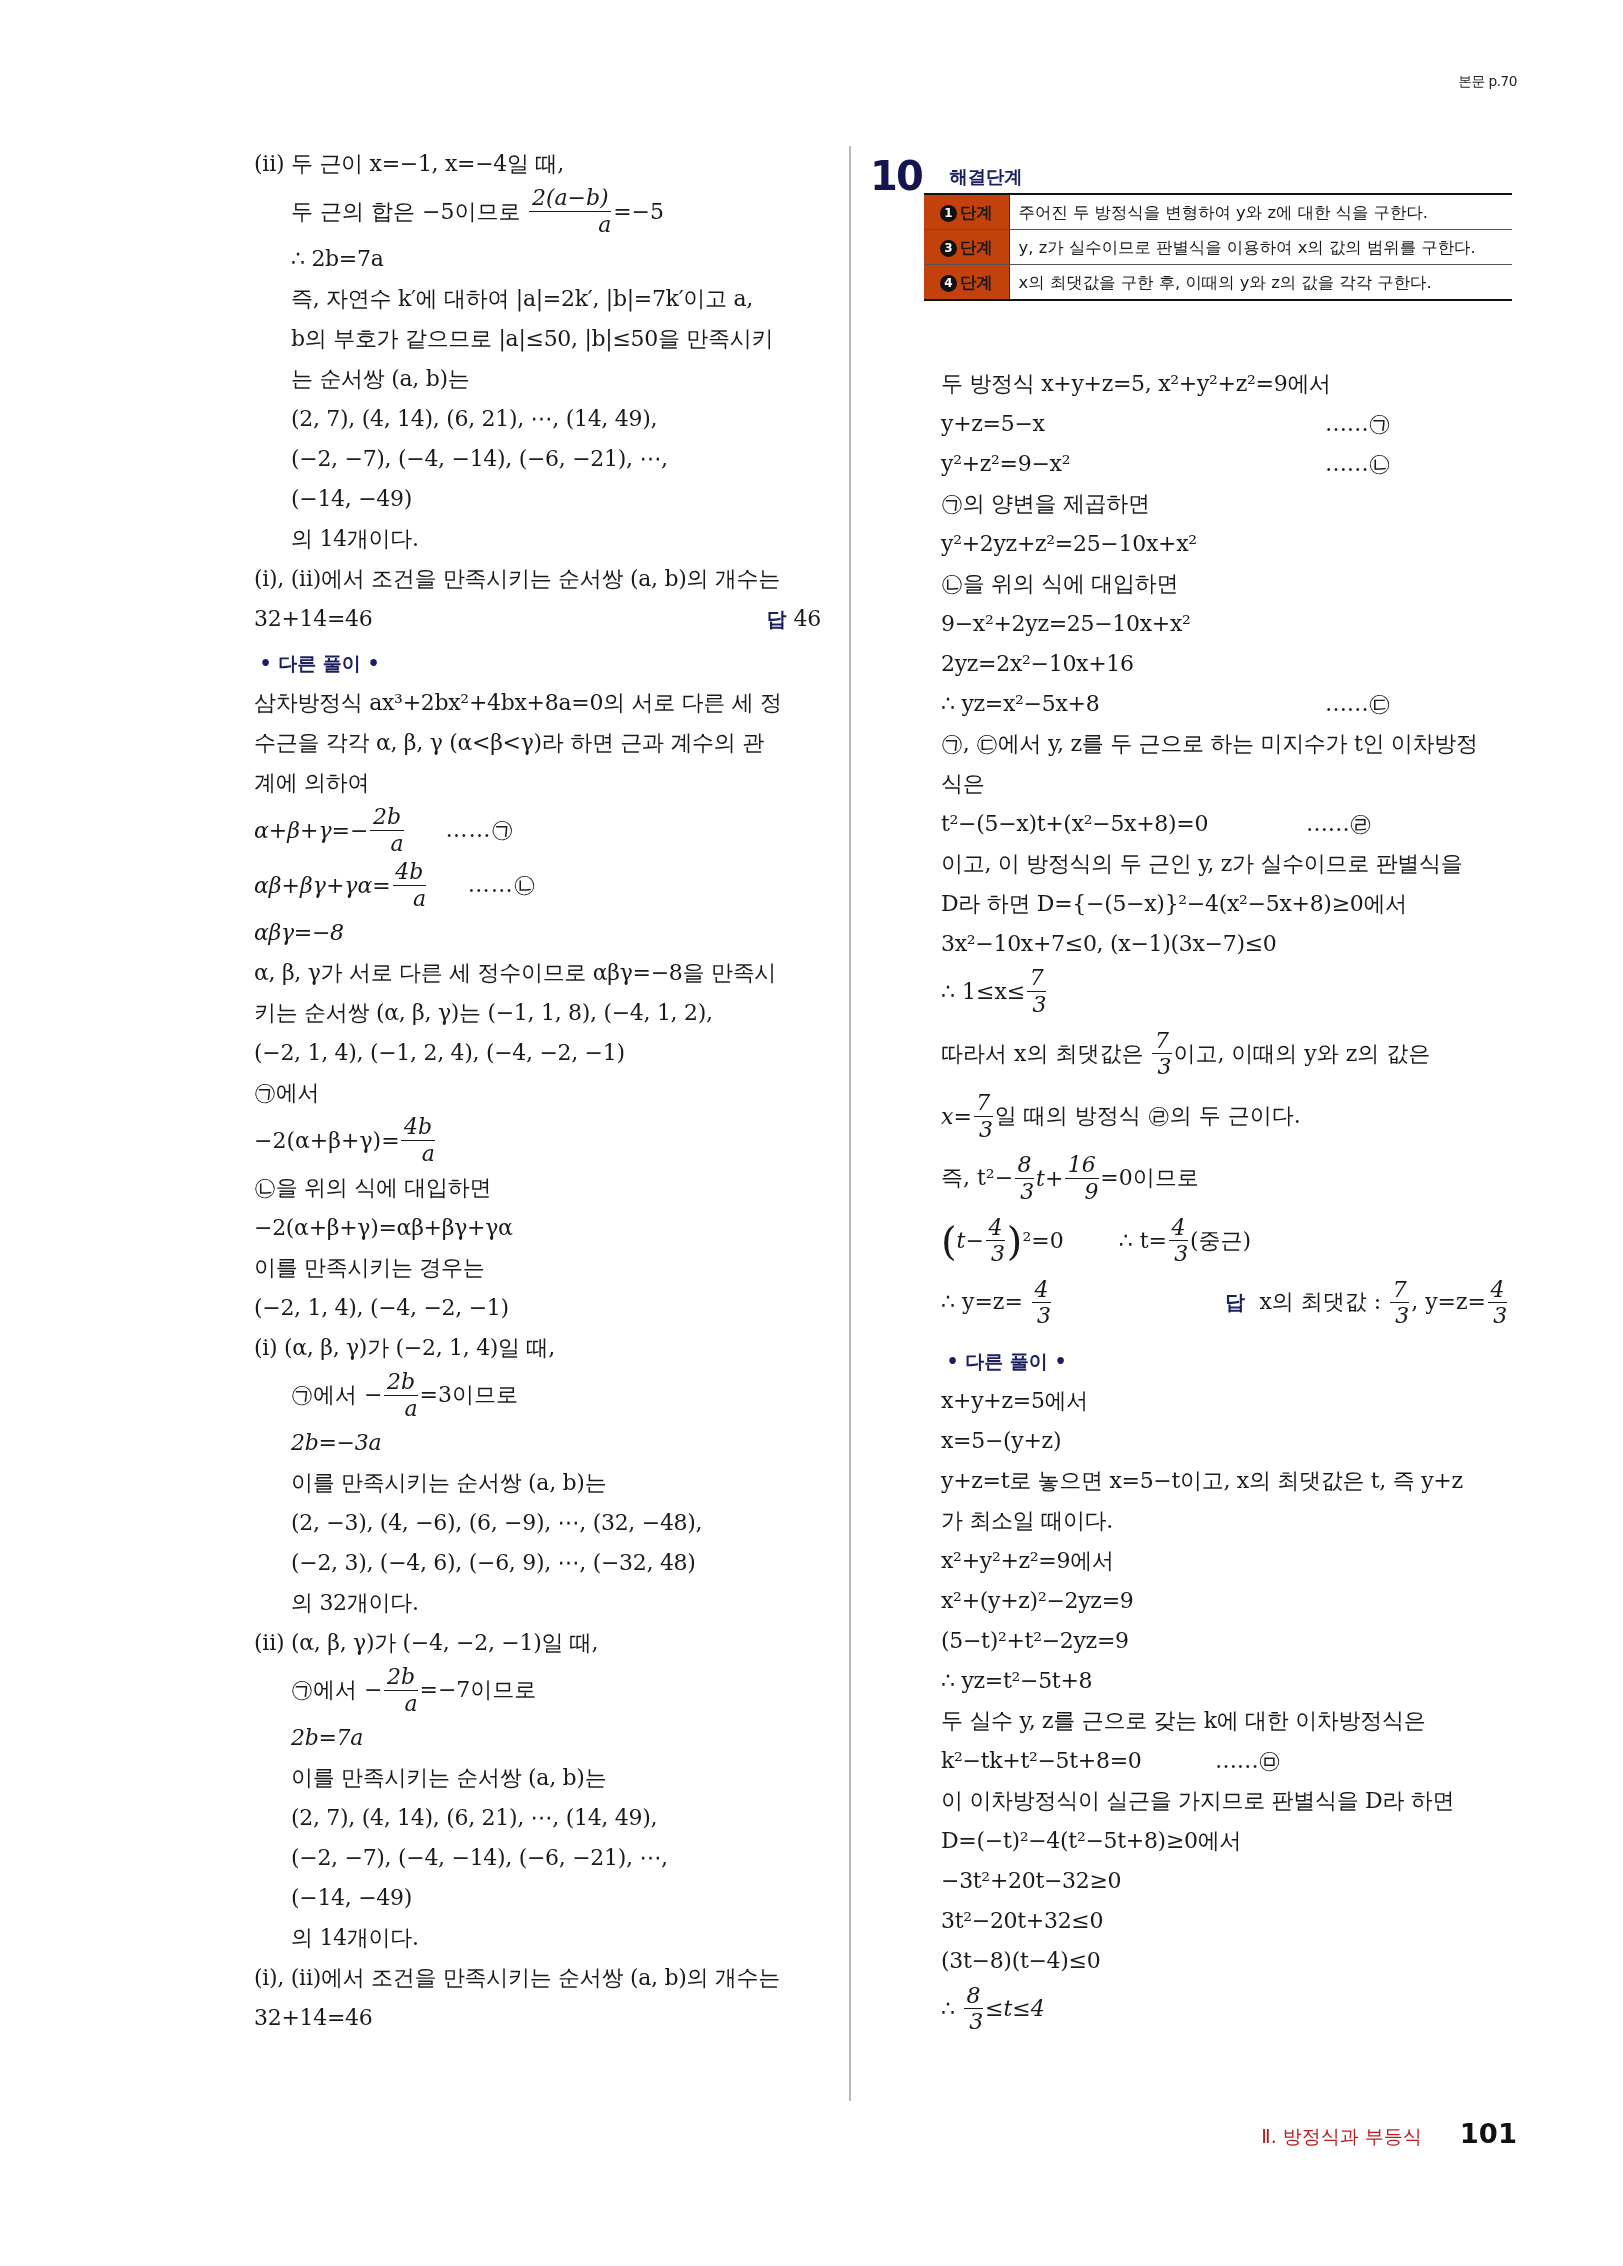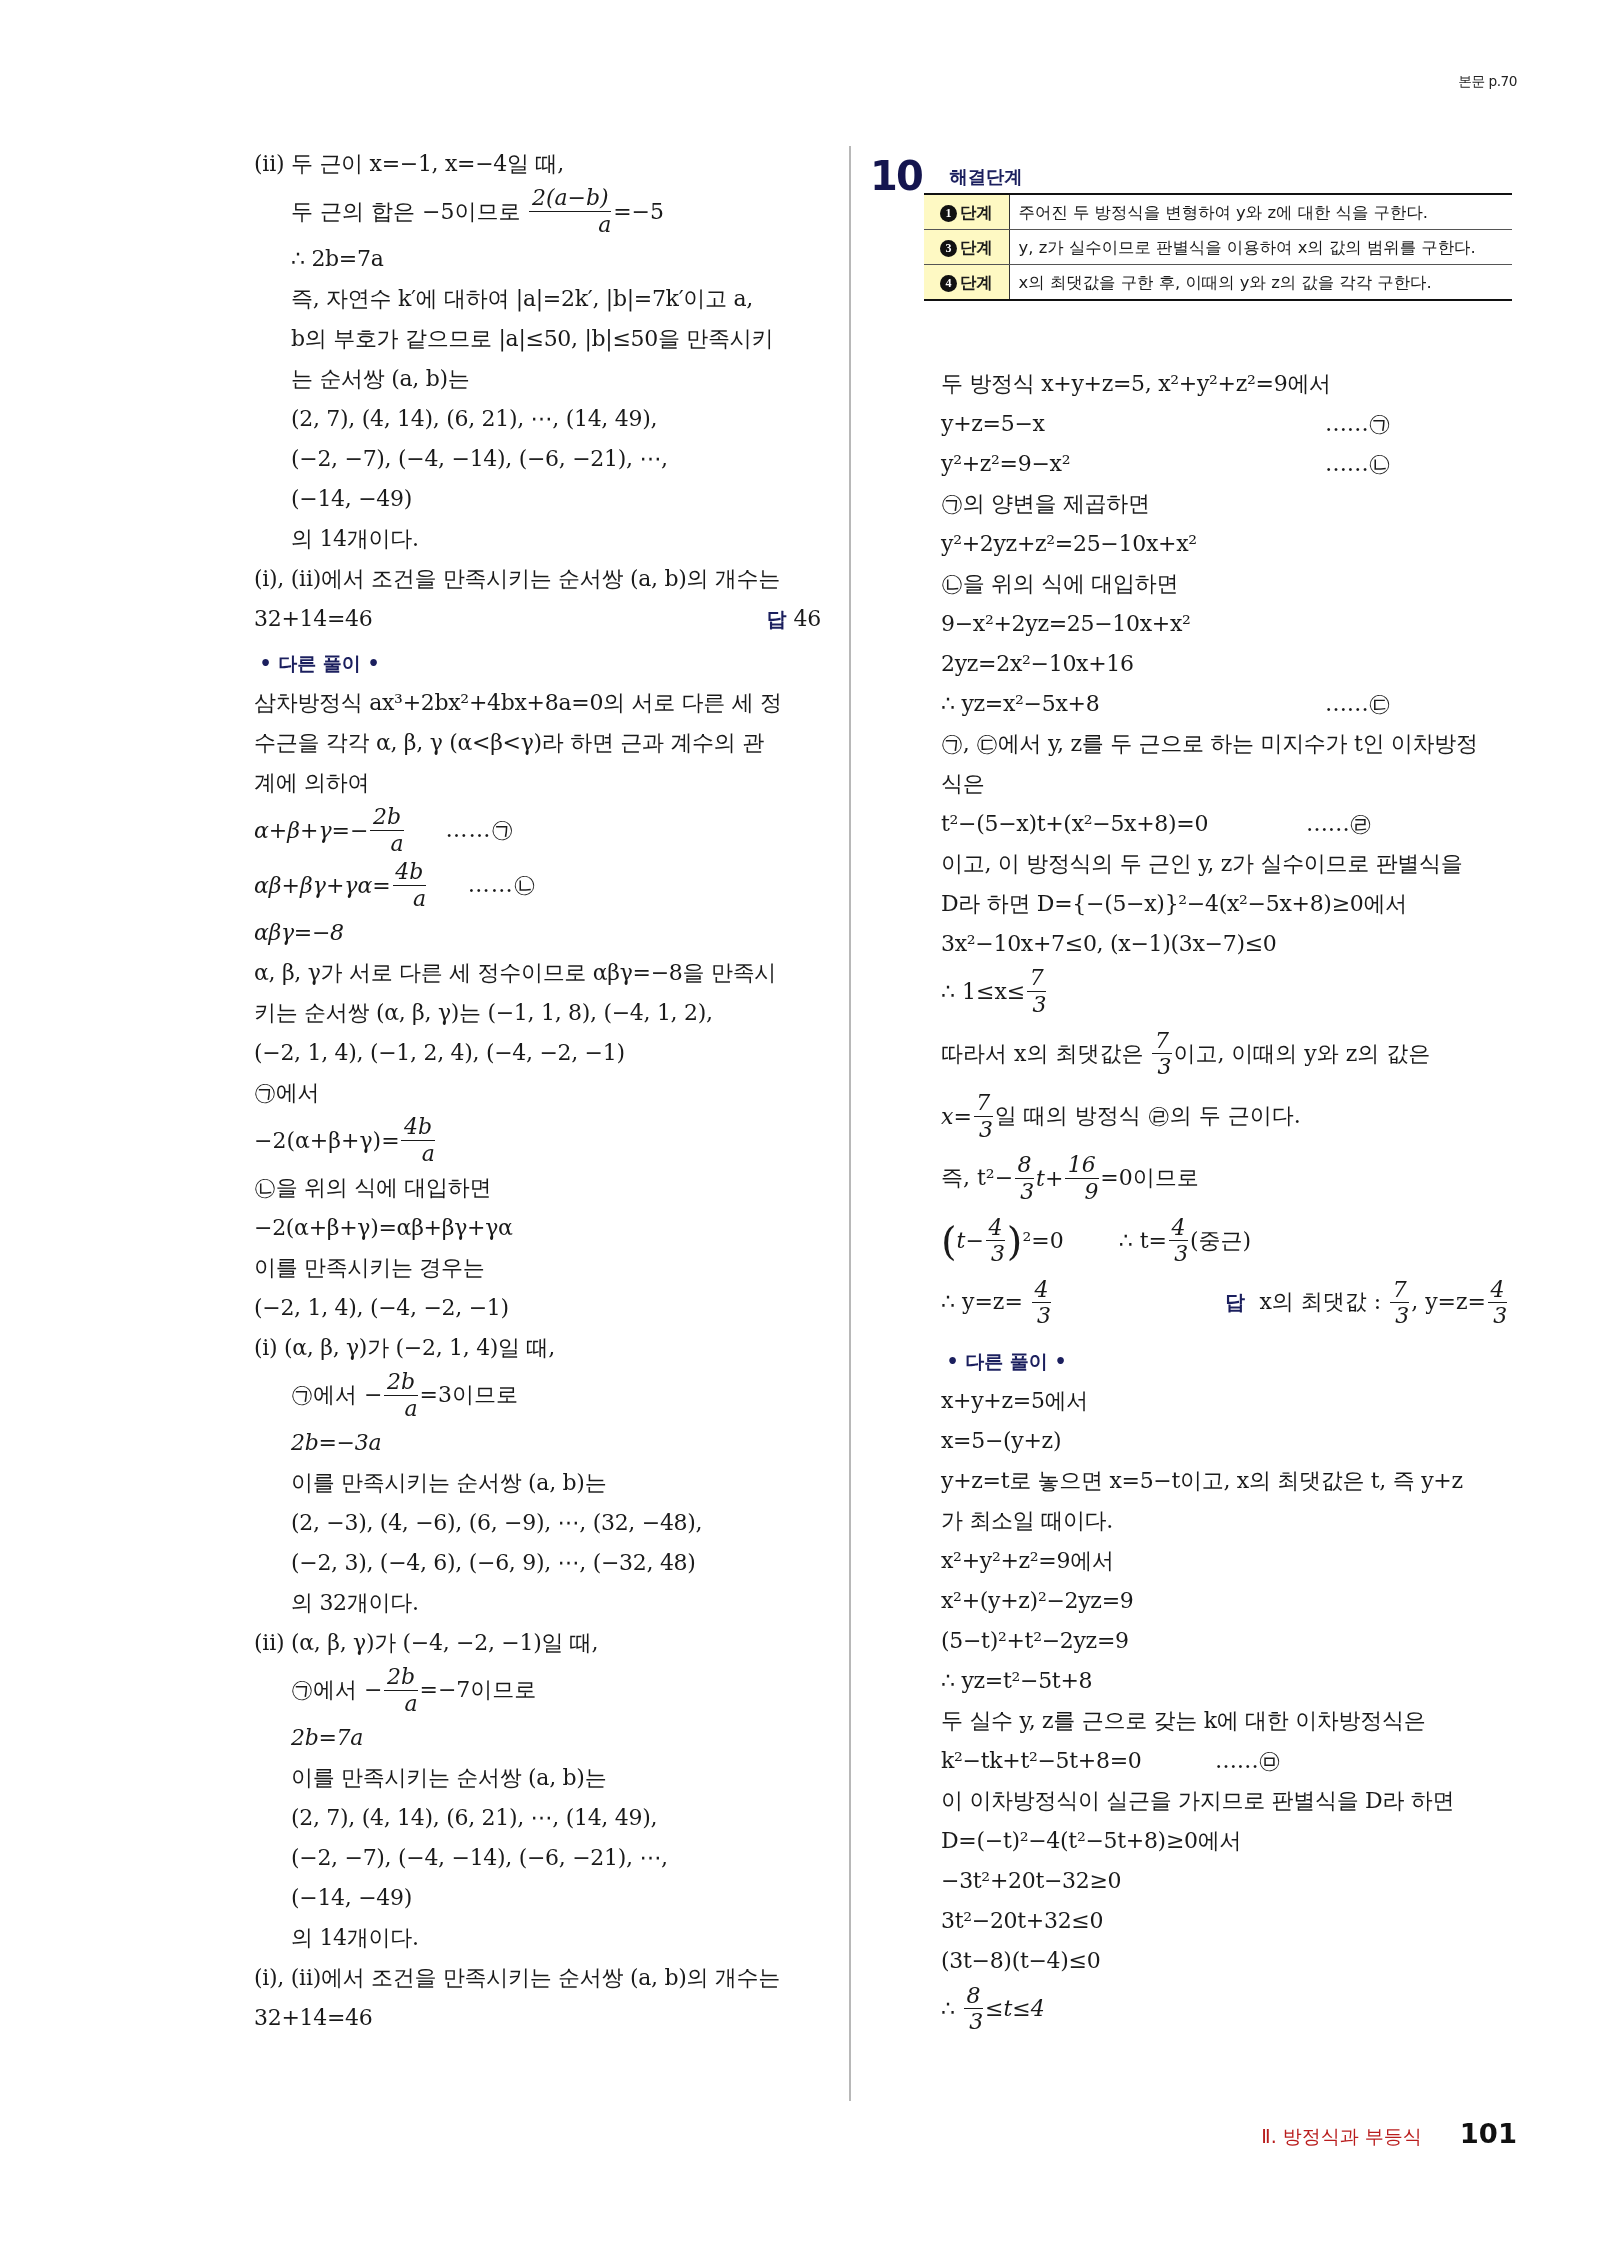--- a/index.html
+++ b/index.html
@@ -20,21 +20,21 @@
   .marker-wide { position: absolute; left: 384px; }
   .rel { position: relative; }
   .answer-row { display: flex; justify-content: space-between; }
   .answer-label { color: #1b1f5e; font-family: "DejaVu Sans", sans-serif; font-weight: bold; font-size: 20px; margin-right: 7.3px; }
   .alt-title { font-family: "DejaVu Sans", sans-serif; font-weight: bold; color: #1b1f5e; font-size: 19px; line-height: 40px; margin-top: 3.7px; margin-left: 5.5px; }
   .prob-head { position: absolute; left: 870px; top: 137px; display: flex; align-items: center; margin-top: 16px; }
   .prob-num { font-family: "DejaVu Sans", sans-serif; font-weight: bold; font-size: 40px; color: #14154f; letter-spacing: -1.8px; }
   .prob-title { font-family: "DejaVu Sans", sans-serif; font-weight: bold; font-size: 18.3px; color: #1b1f5e; margin-left: 27.4px; margin-top: 1.8px; }
   table.steps { position: absolute; left: 924px; top: 193px; width: 588px; border-collapse: collapse; border-top: 2.3px solid #111; border-bottom: 2.3px solid #111; font-family: "DejaVu Sans", sans-serif; font-size: 16.4px; }
   table.steps td { border-bottom: 1.1px solid #555; padding: 5.5px 9.1px; vertical-align: middle; line-height: 23px; }
-  table.steps td.step-h { background: #fef9c3; width: 85px; text-align: center; font-weight: bold; border-right: 1.4px solid #333; white-space: nowrap; font-family: Liberation Serif, serif; }
+  table.steps td.step-h { background: #c2410c; width: 85px; text-align: center; font-weight: bold; border-right: 1.4px solid #333; white-space: nowrap; }
   table.steps td.step-h .circ { display: inline-block; width: 17.4px; height: 17.4px; border-radius: 50%; background: #111; color: #fff; font-size: 12px; line-height: 17.4px; text-align: center; margin-right: 2.7px; vertical-align: 0.9px; }
   .footer { position: absolute; right: 107px; top: 2118px; display: flex; align-items: baseline; font-family: "DejaVu Sans", sans-serif; }
   .footer-chapter { font-size: 19px; color: #b91c1c; }
   .footer-page { font-size: 27.4px; font-weight: bold; margin-left: 38px; color: #111; }
   .big-paren { font-size: 40px; line-height: 40px; font-weight: 200; }
 </style>
 </head>
 <body>
 
 <div class="page-ref">본문 p.70</div>

